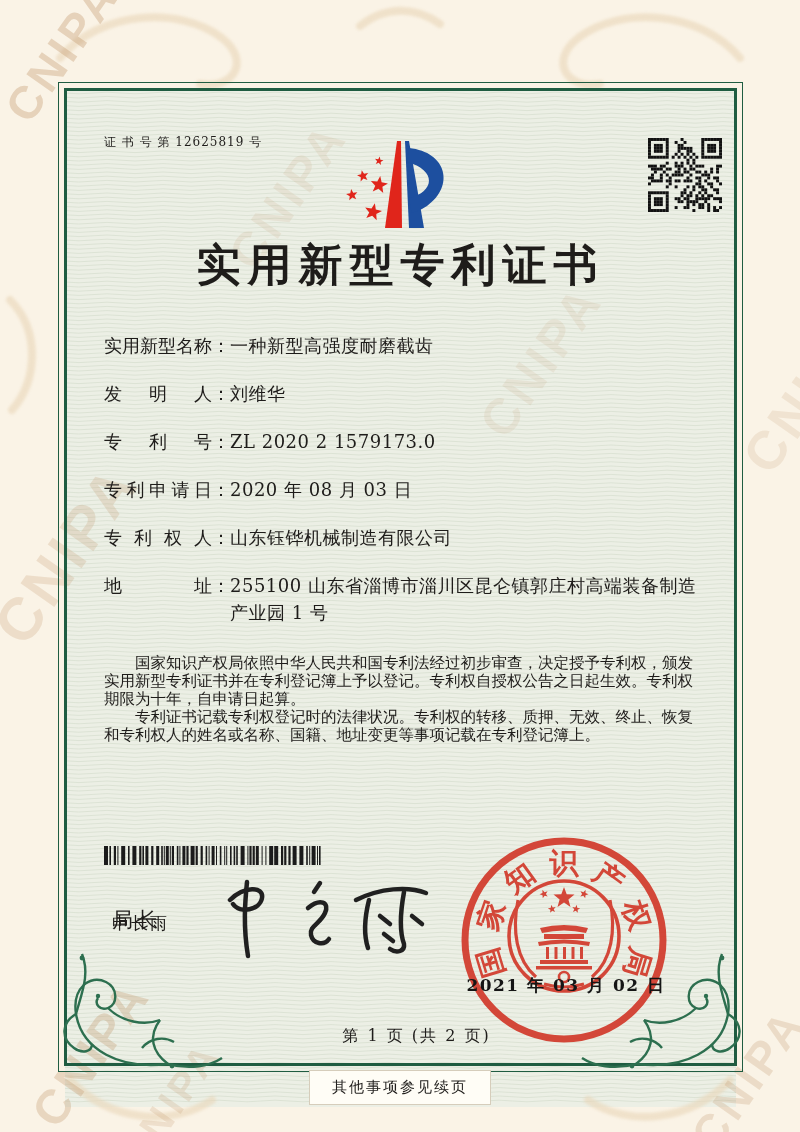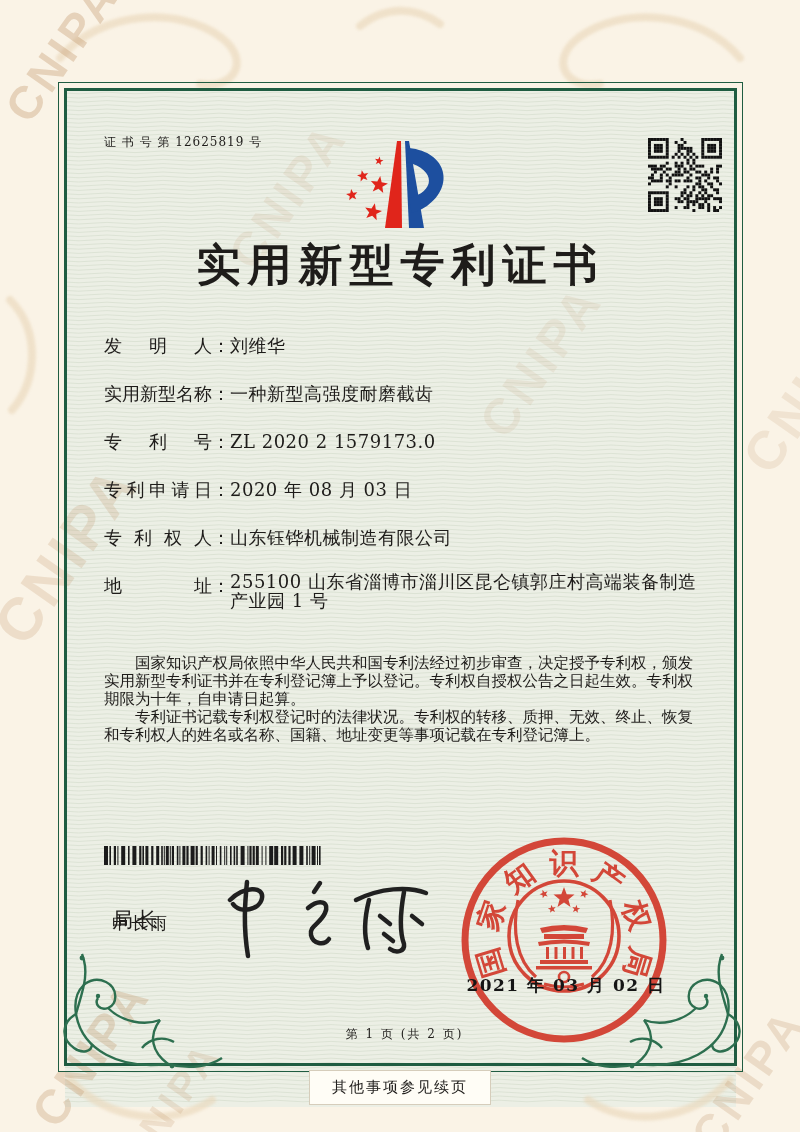--- a/index.html
+++ b/index.html
@@ -48,41 +48,41 @@
   .title{
     position:absolute;left:0;top:148px;width:100%;text-align:center;
     font-size:44px;font-weight:700;letter-spacing:7px;white-space:nowrap;
   }
 
   .rows{position:absolute;left:40px;top:244px;right:28px;font-size:18px;}
   .row{line-height:27px;margin-bottom:21px;white-space:nowrap;}
   .flabel{display:inline-block;width:108px;text-align:justify;text-align-last:justify;}
   .fvalue{letter-spacing:.5px;}
   .row.addr{white-space:normal;margin-bottom:2px;}
-  .row.addr .fvalue{display:inline-block;width:478px;vertical-align:top;line-height:19px;}
+  .row.addr .fvalue{display:inline-block;width:478px;vertical-align:top;line-height:27px;}
   .row.grant{position:relative;margin-bottom:0;}
   .pair2{position:absolute;left:316px;top:0;}
   .pair2 .flabel{width:100px;}
 
   .paras{position:absolute;left:40px;right:32px;top:566px;font-size:15.5px;line-height:18px;}
   .paras p{margin:0;text-indent:2em;}
 
   .barcode{position:absolute;left:40px;top:758px;}
 
   .sig-title{position:absolute;left:48px;top:818px;font-size:21px;letter-spacing:4px;}
   .sig-name{position:absolute;left:48px;top:824px;font-size:17px;letter-spacing:2px;}
   .signature{position:absolute;left:150px;top:790px;}
 
   .seal{position:absolute;left:392px;top:744px;z-index:5;opacity:.93;}
   .seal-date{
     position:absolute;left:396px;top:886px;width:212px;z-index:6;text-align:center;
     font-size:17px;font-weight:700;letter-spacing:1.5px;color:#151515;white-space:nowrap;
   }
 
-  .page-num{position:absolute;left:4px;top:938px;width:100%;text-align:center;font-size:12px;letter-spacing:2px;}
+  .page-num{position:absolute;left:16px;top:938px;width:100%;text-align:center;font-size:16px;letter-spacing:2px;}
 
   .note-box{
     position:absolute;left:50%;top:1070px;transform:translateX(-50%);z-index:6;
     background:#fffdf6;border:1px solid #d6cdbb;padding:7px 22px;
     font-size:15px;letter-spacing:2px;white-space:nowrap;
   }
 </style>
 </head>
 <body>
 
@@ -435,24 +435,24 @@
         <rect x="72" y="45" width="3" height="3" fill="#111"></rect>
         <rect x="72" y="60" width="3" height="3" fill="#111"></rect>
         <rect x="72" y="63" width="3" height="3" fill="#111"></rect>
         <rect x="72" y="69" width="3" height="3" fill="#111"></rect>
       </svg>
 
     <div class="title">实用新型专利证书</div>
 
     <div class="rows">
       <div class="row">
-        <span class="flabel">发明人</span><span>：</span><span class="fvalue">刘维华</span>
+        <span class="flabel">实用新型名称</span><span>：</span><span class="fvalue">一种新型高强度耐磨截齿</span>
       </div>
       <div class="row">
-        <span class="flabel">实用新型名称</span><span>：</span><span class="fvalue">一种新型高强度耐磨截齿</span>
+        <span class="flabel">发明人</span><span>：</span><span class="fvalue">刘维华</span>
       </div>
       <div class="row">
         <span class="flabel">专利号</span><span>：</span><span class="fvalue">ZL 2020 2 1579173.0</span>
       </div>
       <div class="row">
         <span class="flabel">专利申请日</span><span>：</span><span class="fvalue">2020 年 08 月 03 日</span>
       </div>
       <div class="row">
         <span class="flabel">专利权人</span><span>：</span><span class="fvalue">山东钰铧机械制造有限公司</span>
       </div>

